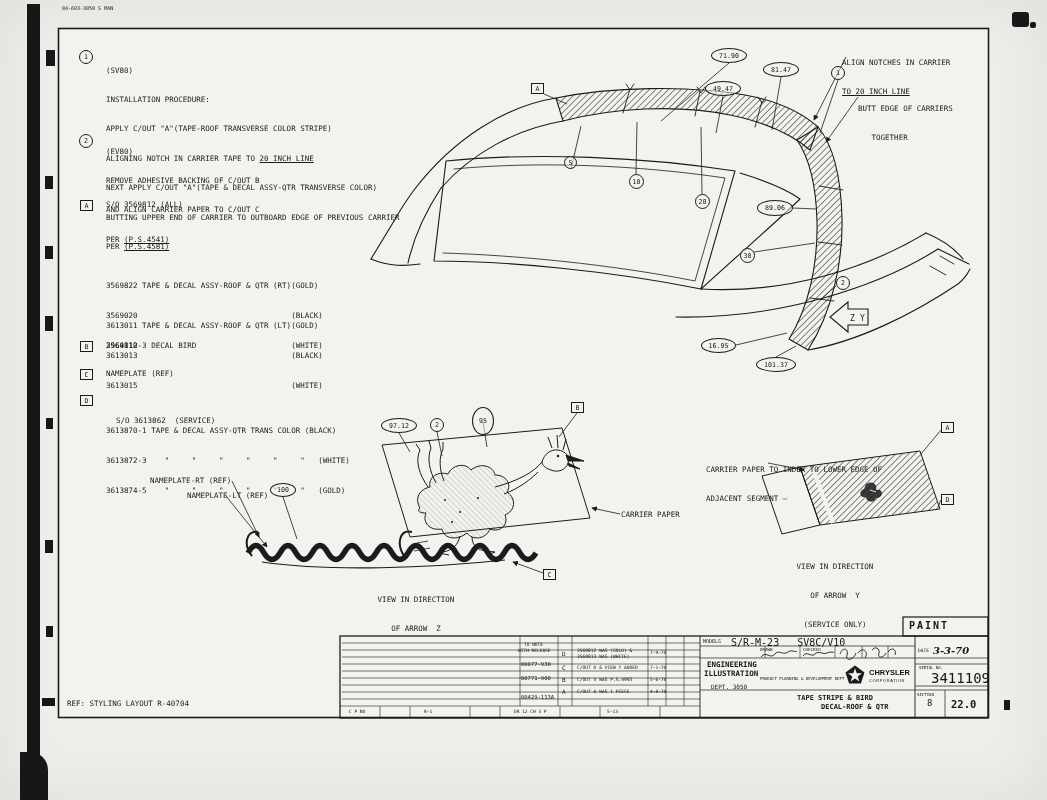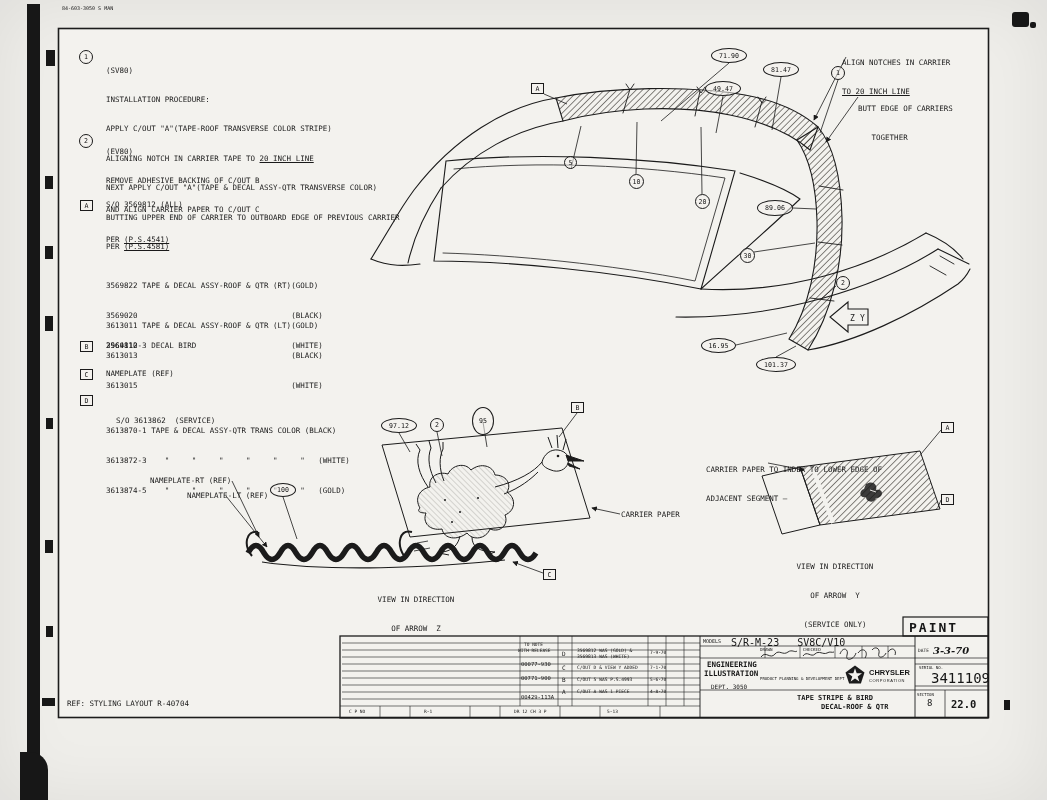--- a/index.html
+++ b/index.html
@@ -243,21 +243,21 @@
   <div class="bal circ" style="left:740px;top:248px;width:15px;height:15px;">30</div>
   <div class="bal circ" style="left:836px;top:276px;width:14px;height:14px;">2</div>
   <div class="bal circ" style="left:430px;top:418px;width:14px;height:14px;">2</div>
 
   <div class="bal box" style="left:531px;top:83px;width:13px;height:11px;">A</div>
   <div class="bal box" style="left:571px;top:402px;width:13px;height:11px;">B</div>
   <div class="bal box" style="left:543px;top:569px;width:13px;height:11px;">C</div>
   <div class="bal box" style="left:941px;top:422px;width:13px;height:11px;">A</div>
   <div class="bal box" style="left:941px;top:494px;width:13px;height:11px;">D</div>
 
-  <div class="tb bold" style="left:909px;top:620px;font-size:13px;letter-spacing:2px;">PAINT</div>
+  <div class="tb bold" style="left:909px;top:620px;font-size:10px;letter-spacing:2px;">PAINT</div>
 
   <div class="tb" style="left:703px;top:638px;font-size:5px;">MODELS</div>
   <div class="tb" style="left:731px;top:637px;font-size:10px;">S/R-M-23   SV8C/V10</div>
   <div class="tb" style="left:760px;top:647px;font-size:4.2px;">DRAWN</div>
   <div class="tb" style="left:803px;top:647px;font-size:4.2px;">CHECKED</div>
   <div class="tb" style="left:918px;top:648px;font-size:4.5px;">DATE</div>
   <div class="tb serifit" style="left:933px;top:645px;font-size:10px;">3-3-70</div>
 
   <div class="tb bold" style="left:707px;top:660px;font-size:7.5px;">ENGINEERING</div>
   <div class="tb bold" style="left:704px;top:669px;font-size:7.5px;">ILLUSTRATION</div>

